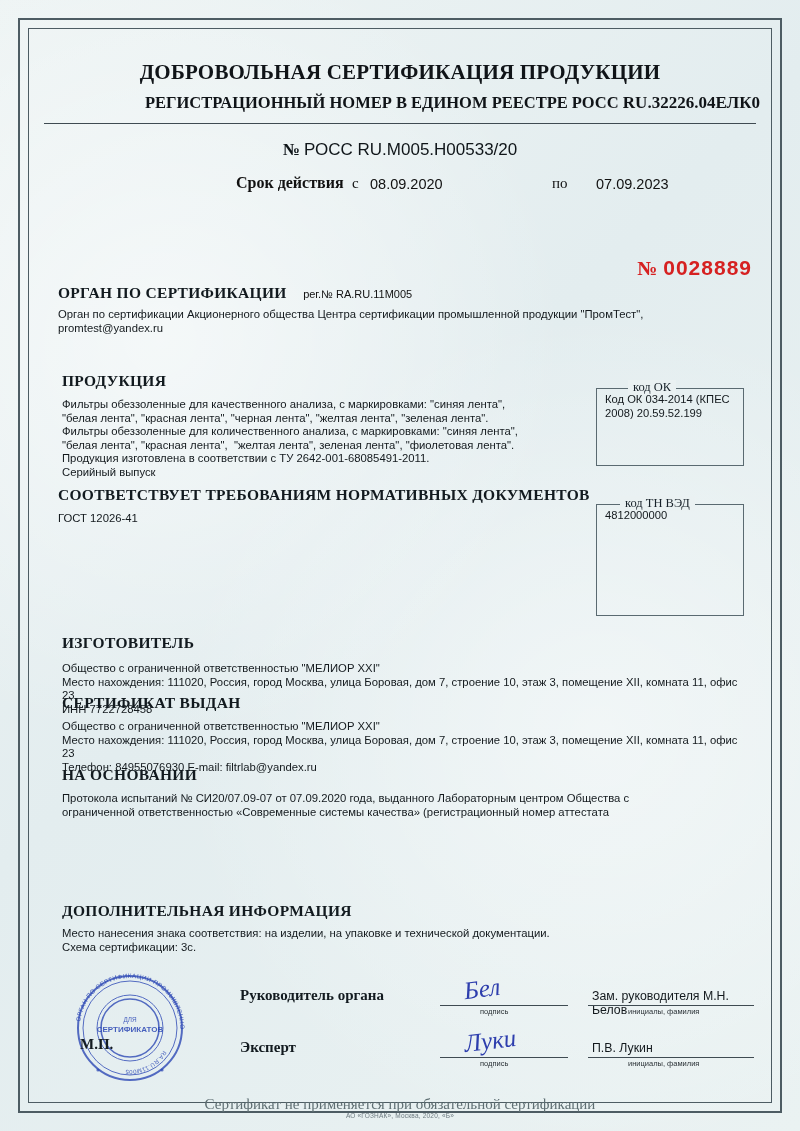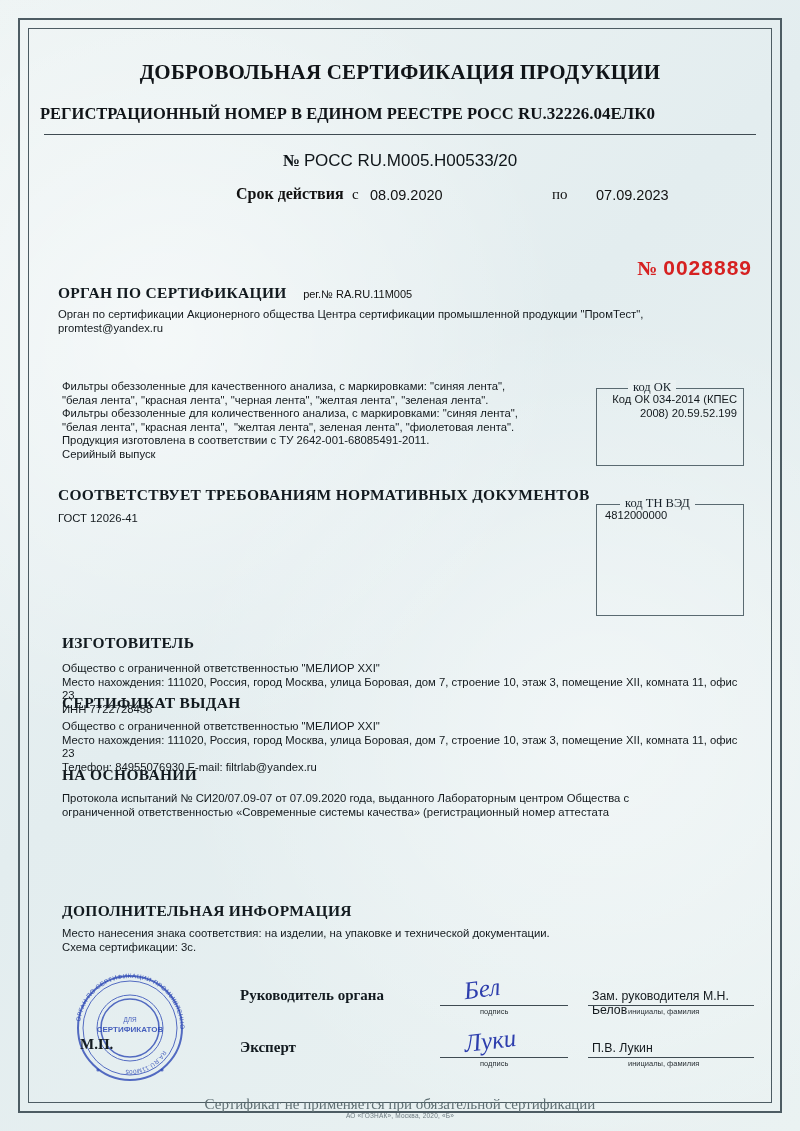--- a/index.html
+++ b/index.html
@@ -50,25 +50,25 @@
   .hdr-title {
     text-align: center;
     font-family: "Liberation Serif", serif;
     font-weight: bold;
     font-size: 21px;
     letter-spacing: 0.2px;
     color: #101418;
     margin-top: 24px;
   }
   .hdr-sub {
-    text-align: left;
+    text-align: right;
     font-family: "Liberation Serif", serif;
     font-weight: bold;
     font-size: 16.5px;
-    margin-top: 19px;
+    margin-top: 8px;
     color: #101418;
   }
   .hdr-sub .regnum {
     font-size: 17px;
   }
   .hdr-rule {
     border-top: 1px solid #3f4b52;
     margin: 10px 4px 0 4px;
   }
   .cert-title {
@@ -185,21 +185,21 @@
     font-size: 12.5px;
     color: #18222a;
   }
   .box-txt {
     font-family: "Liberation Sans", sans-serif;
     font-size: 11.2px;
     line-height: 13.5px;
     color: #13191d;
     padding: 4px 6px 0 8px;
   }
-  .box-ok { left: 556px; top: 352px; width: 148px; height: 78px; text-align: right; }
+  .box-ok { left: 556px; top: 352px; width: 148px; height: 78px; }
   .box-ok-label { left: 588px; top: 344px; background: #eaf1f2; padding: 0 5px; }
   .box-tn { left: 556px; top: 468px; width: 148px; height: 112px; }
   .box-tn-label { left: 580px; top: 460px; background: #eaf1f2; padding: 0 5px; }
 
   .sec-maker { position: absolute; left: 22px; top: 598px; width: 686px; }
   .sec-maker .body-txt { margin-top: 10px; }
   .sec-issued { position: absolute; left: 22px; top: 658px; width: 686px; }
   .sec-issued .body-txt { margin-top: 8px; }
   .sec-basis { position: absolute; left: 22px; top: 730px; width: 650px; }
   .sec-basis .body-txt { margin-top: 8px; }
@@ -319,20 +319,21 @@
     <div class="sec-org">
       <span class="sec-head">ОРГАН ПО СЕРТИФИКАЦИИ</span>
       <span class="reg">рег.№ RA.RU.11M005</span>
       <div class="body-txt">
         <span class="ln">Орган по сертификации Акционерного общества Центра сертификации промышленной продукции "ПромТест",</span>
         <span class="ln">promtest@yandex.ru</span>
       </div>
     </div>
 
     <div class="sec-prod">
+      <div class="sec-head">ПРОДУКЦИЯ</div>
       <div class="body-txt">
         <span class="ln">Фильтры обеззоленные для качественного анализа, с маркировками: "синяя лента",</span>
         <span class="ln">"белая лента", "красная лента", "черная лента", "желтая лента", "зеленая лента".</span>
         <span class="ln">Фильтры обеззоленные для количественного анализа, с маркировками: "синяя лента",</span>
         <span class="ln">"белая лента", "красная лента",  "желтая лента", зеленая лента", "фиолетовая лента".</span>
         <span class="ln">Продукция изготовлена в соответствии с ТУ 2642-001-68085491-2011.</span>
         <span class="ln">Серийный выпуск</span>
       </div>
     </div>
 

